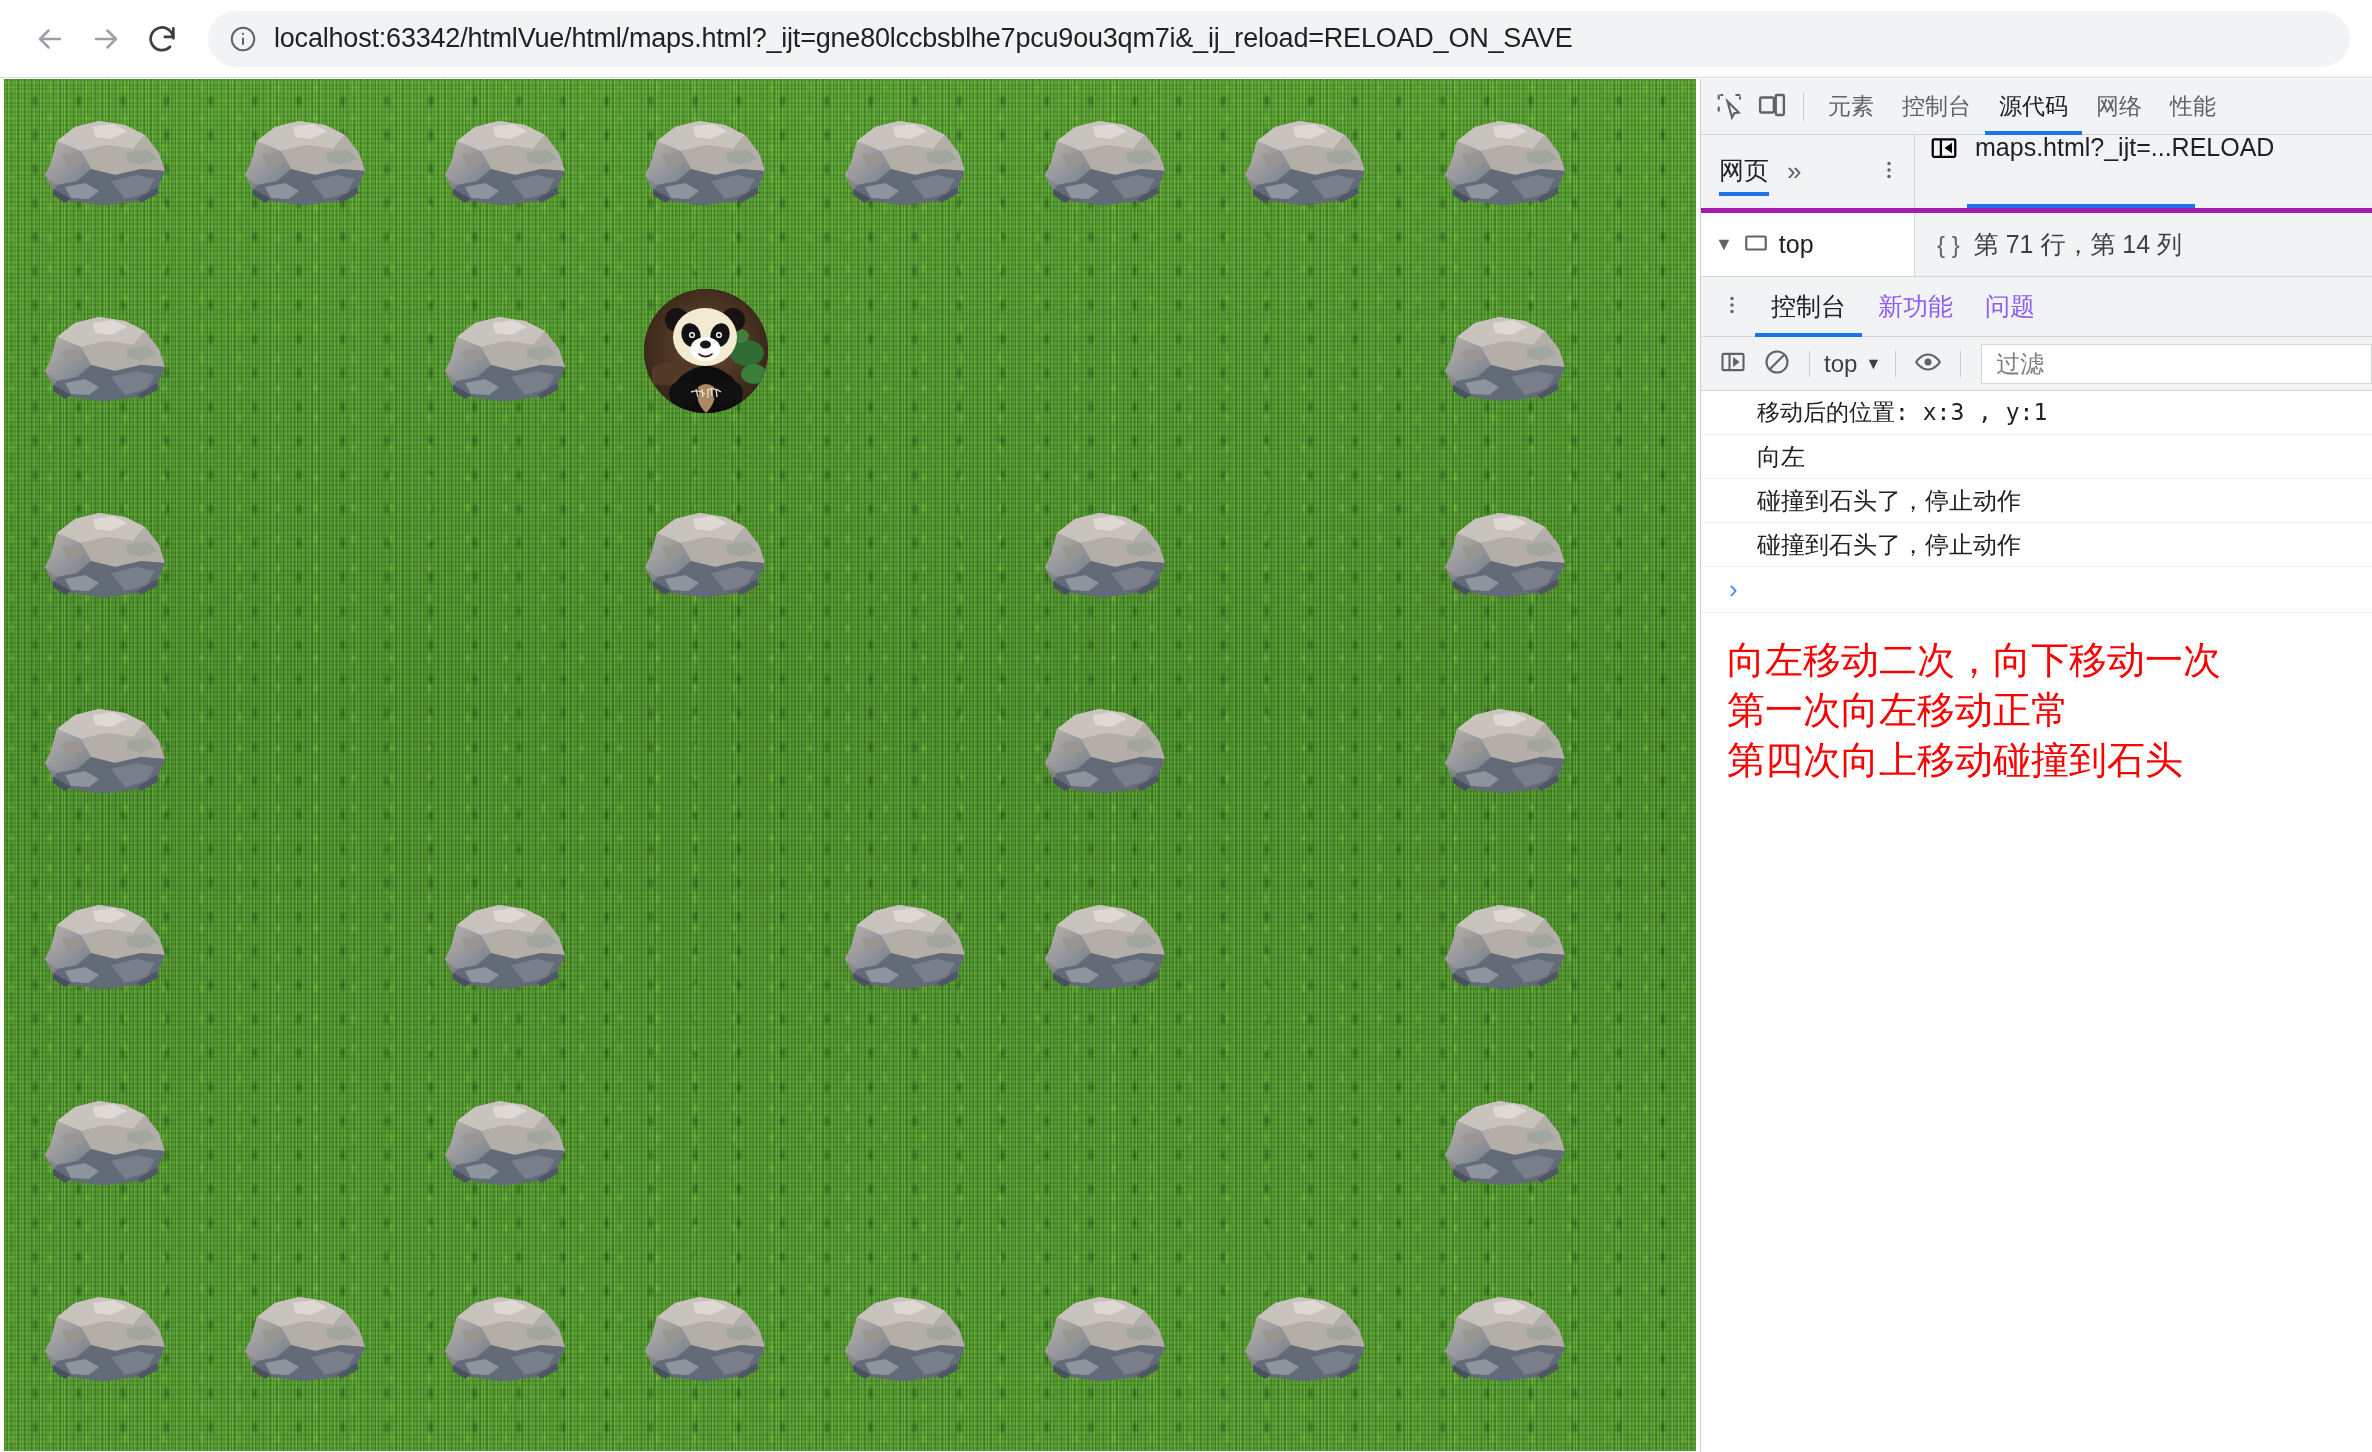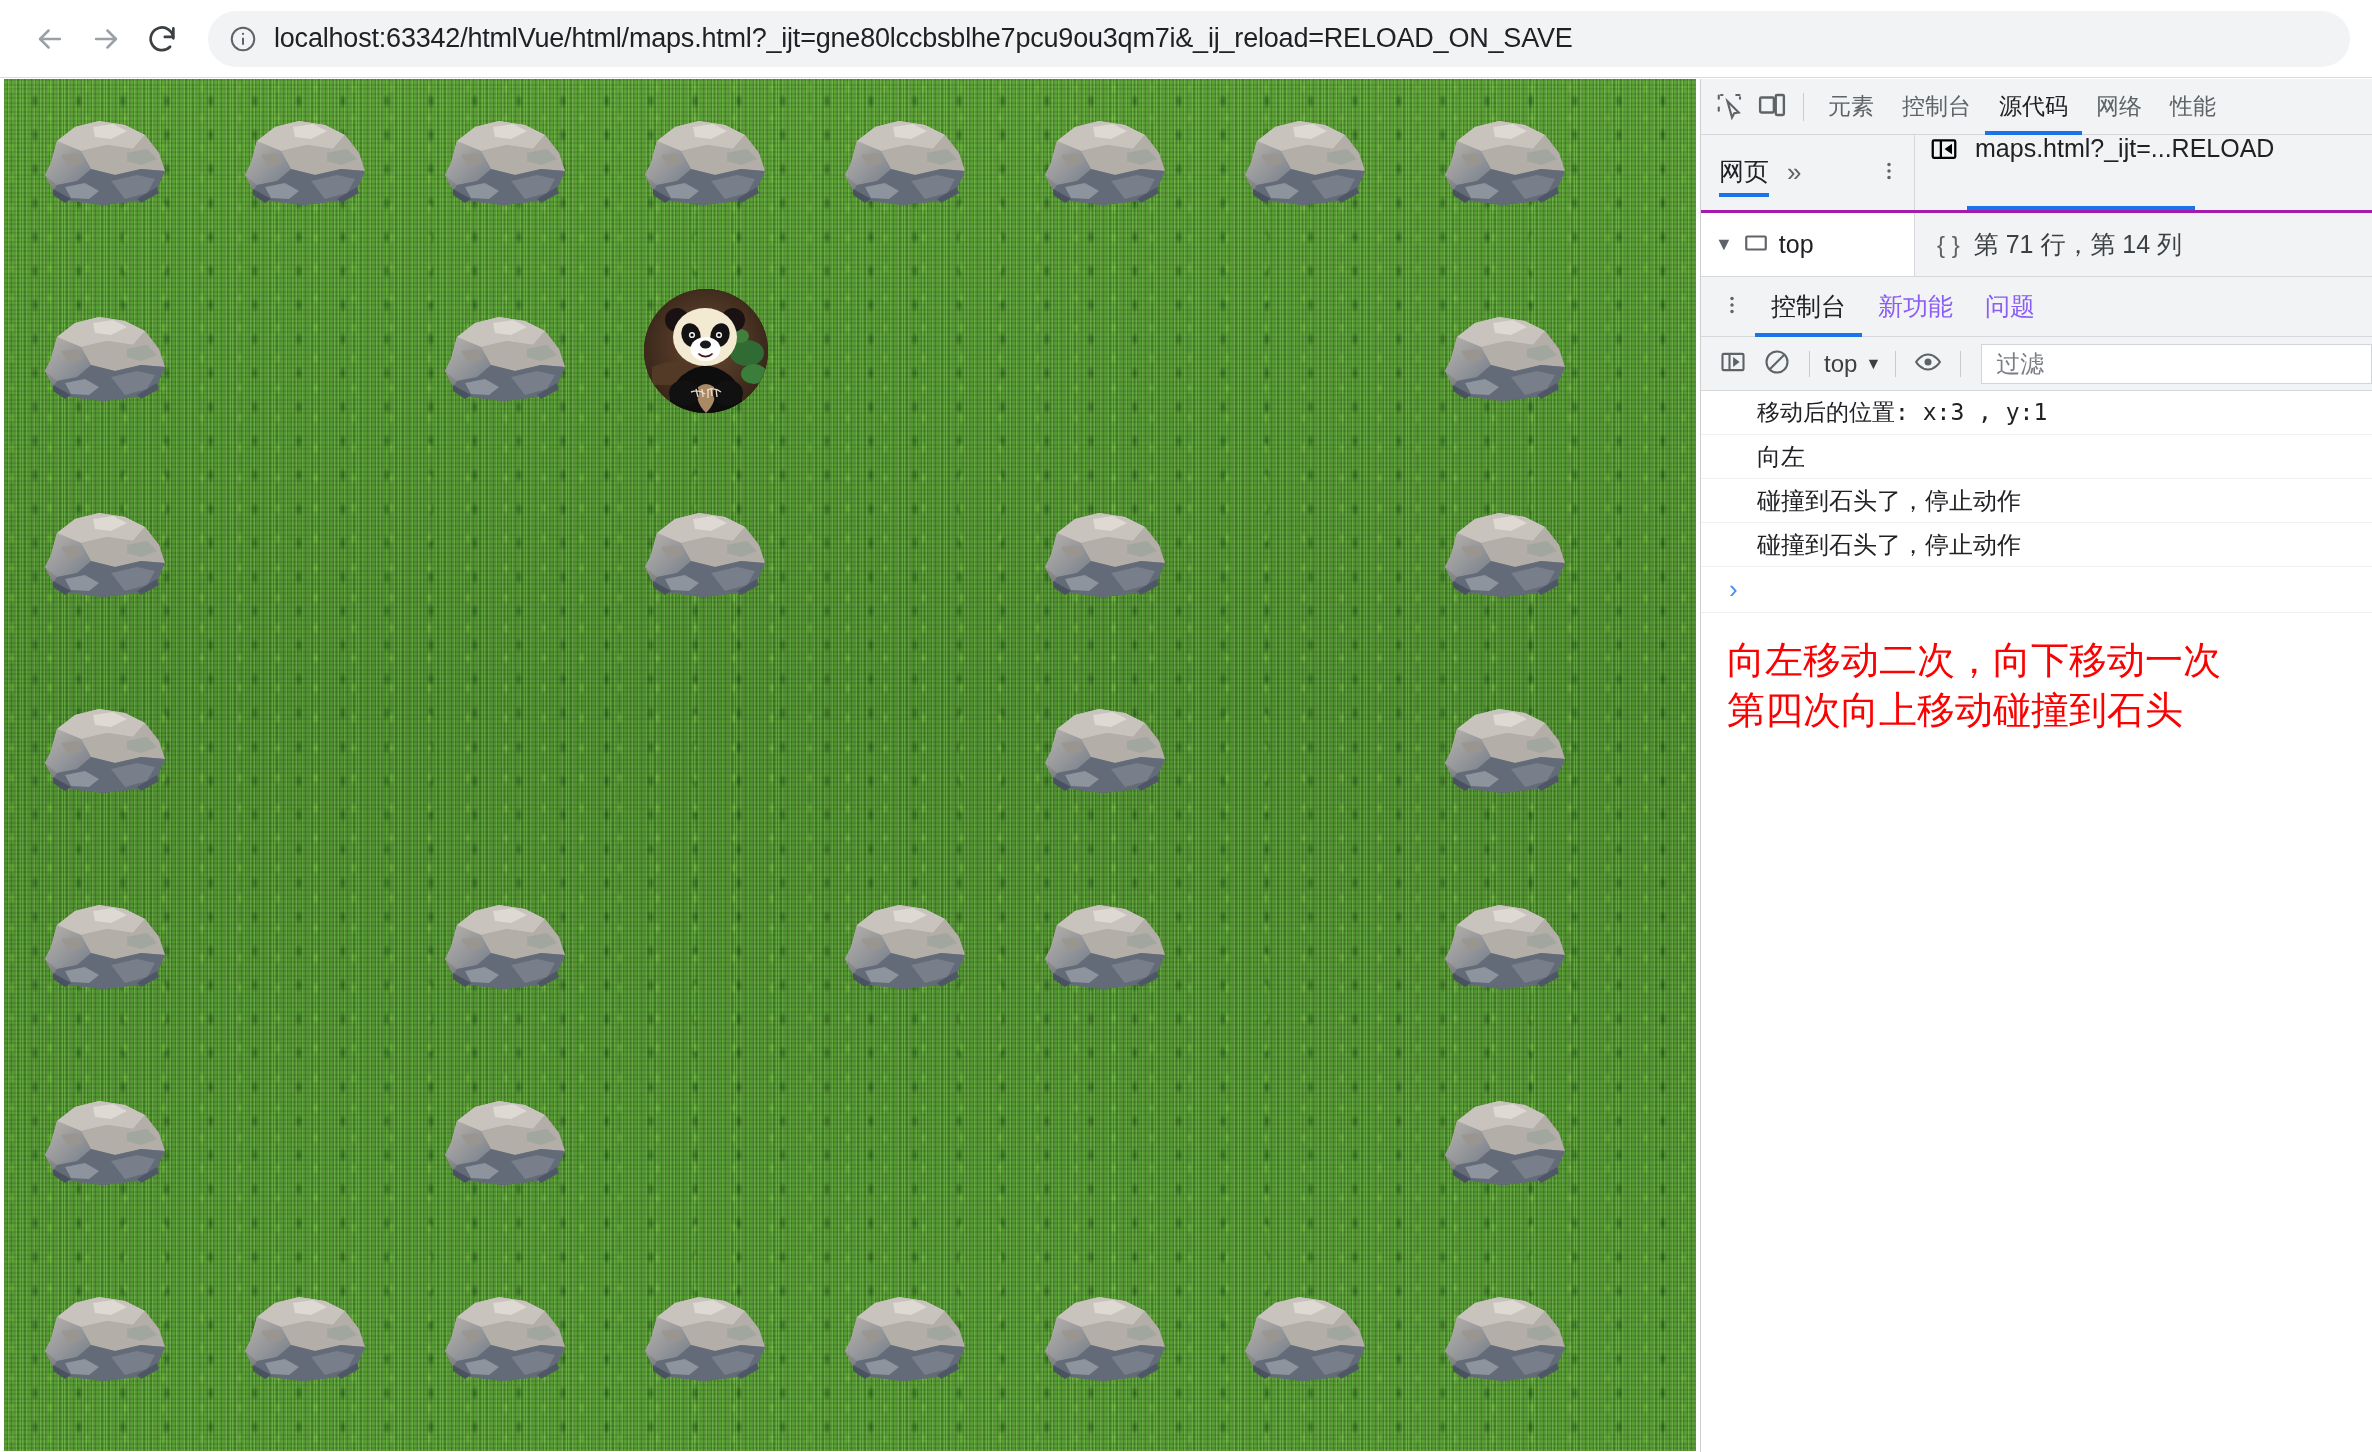--- a/index.html
+++ b/index.html
@@ -119,21 +119,21 @@
     font-size: 23px;
     color: #5f6368;
     padding: 0 14px;
     height: 56px;
     display: flex; align-items: center;
     white-space: nowrap;
     flex: 0 0 auto;
   }
   .dt-tab.active { color: #202124; box-shadow: inset 0 -4px 0 #1a73e8; }
 
-  #dt-split { display: flex; height: 78px; border-bottom: 3px solid #a21caf; }
+  #dt-split { display: flex; height: 78px; border-bottom: 5px solid #a21caf; }
   #dt-nav-head {
     width: 214px;
     background: #f1f3f4;
     display: flex; align-items: center;
     padding-left: 18px;
     position: relative;
     border-right: 1px solid #d5d7da;
   }
   #dt-nav-head .nav-tab-label {
     font-size: 25px; color: #202124;
@@ -1391,15 +1391,16 @@
         <span>碰撞到石头了，停止动作</span>
       </div>
   </div>
 
   <div id="console-prompt">
     <span class="caret">›</span>
   </div>
 
   <div id="annotations">
     <div class="ann-line">向左移动二次，向下移动一次</div>
+    <div class="ann-line">第一次向左移动正常</div>
     <div class="ann-line">第四次向上移动碰撞到石头</div>
   </div>
 </div>
 
 </body></html>

